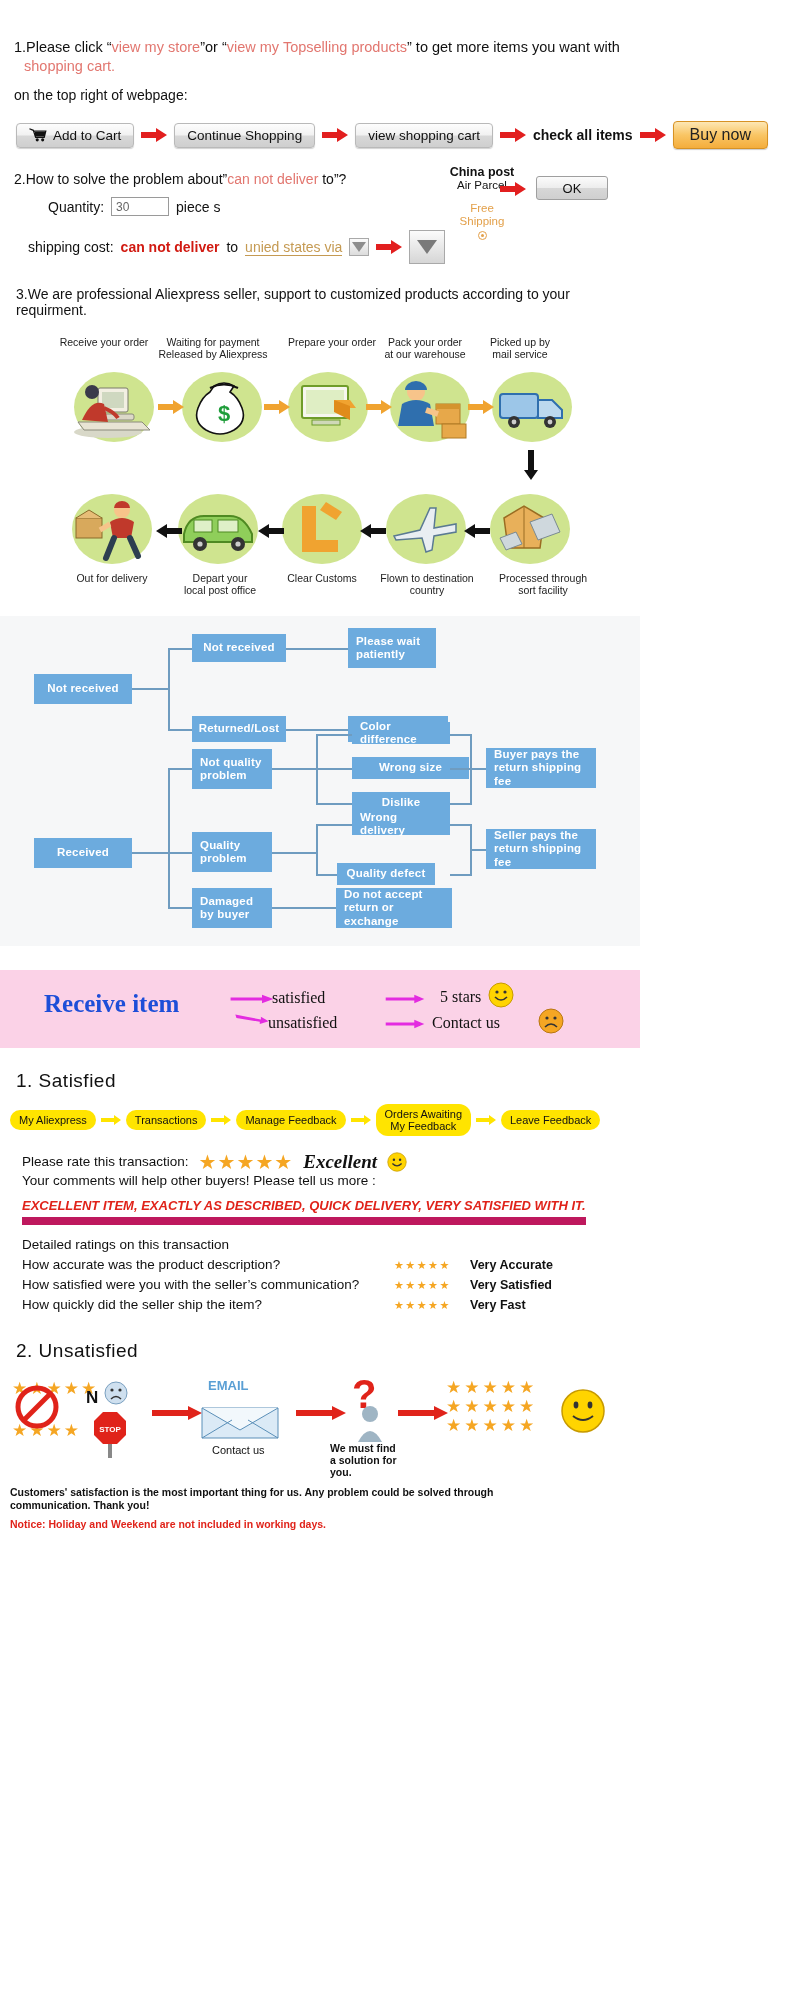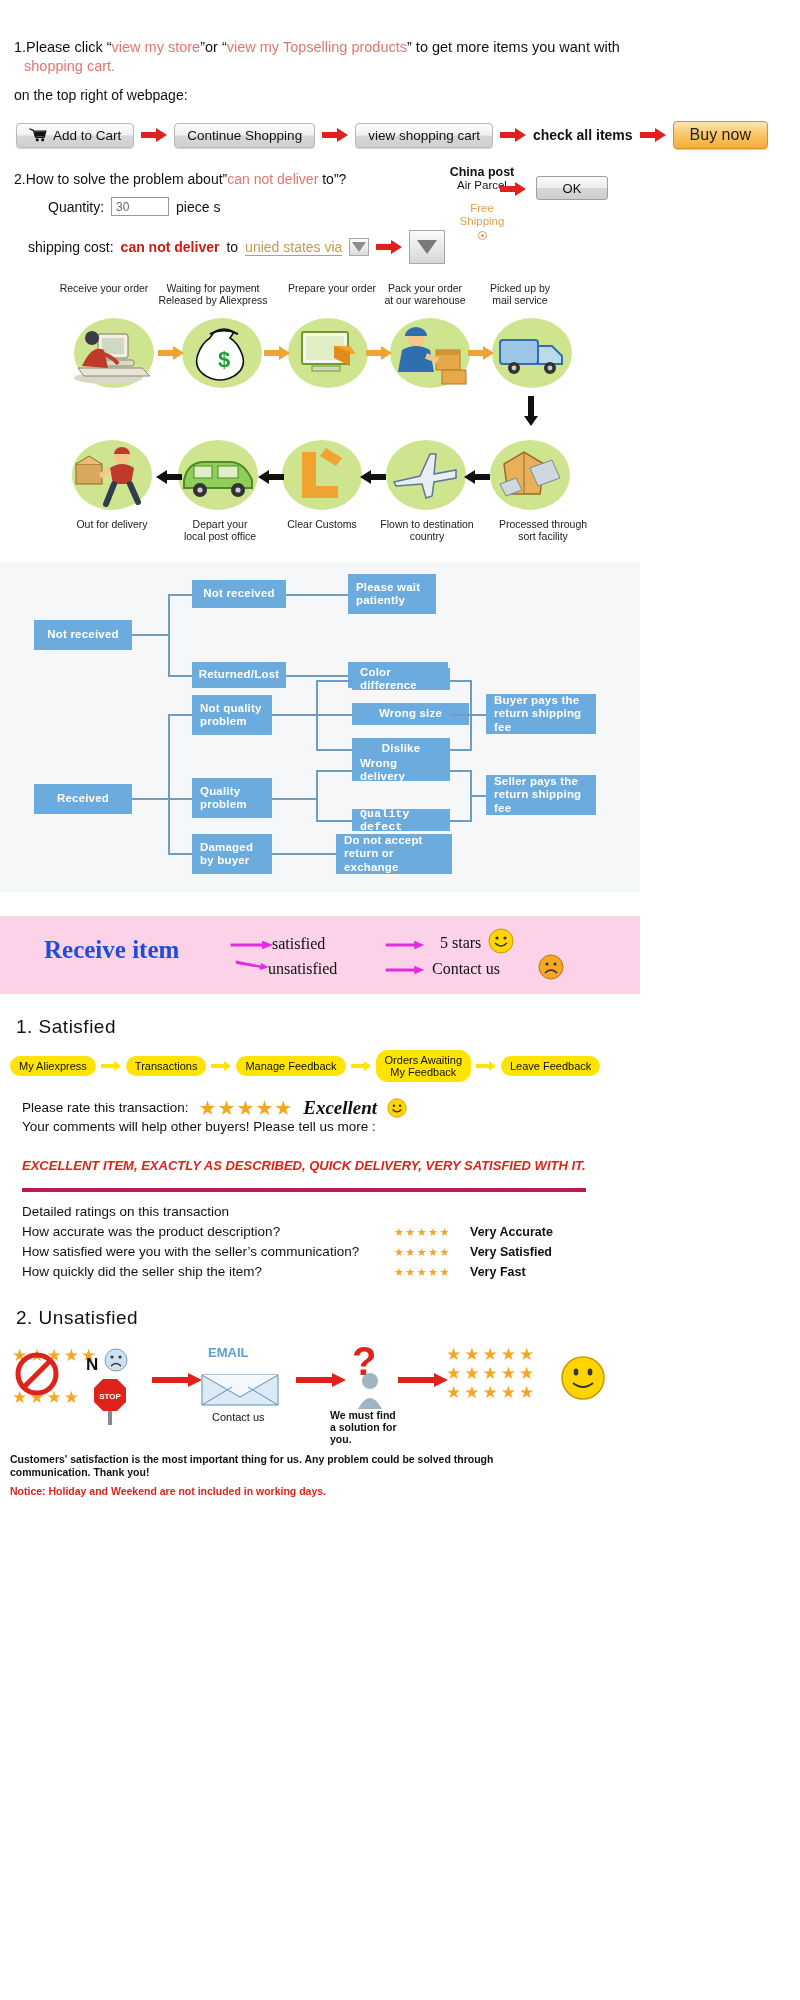--- a/index.html
+++ b/index.html
@@ -109,21 +109,21 @@
   .h2 { font-size:19px; margin: 22px 0 0 16px; letter-spacing:.5px; }
   .chain { display:flex; align-items:center; gap:5px; margin:12px 0 0 10px; }
   .ybtn {
     background:#ffe400; border-radius:12px; padding:4px 9px;
     font-size:11px; white-space:nowrap; line-height:12px; text-align:center;
   }
   .yarrow{width:20px;height:10px;flex:0 0 auto;}
   .rate { margin:16px 0 0 22px; font-size:13.5px; line-height:18px; }
   .stars { color:#f5a623; letter-spacing:1px; }
   .excellent { font-family:"Liberation Serif",serif; font-style:italic; font-weight:bold; font-size:19px; }
-  .comment { color:#e0231a; font-style:italic; font-weight:bold; font-size:13px; border-bottom:4px solid #be185d; display:inline-block; padding-bottom:13px; margin-top:21px;}
+  .comment { color:#e0231a; font-style:italic; font-weight:bold; font-size:13px; border-bottom:8px solid #be185d; display:inline-block; padding-bottom:2px; margin-top:7px;}
   .drow { display:flex; align-items:center; margin-top:2px; }
   .dq { width:372px; font-size:13.5px; }
   .dstar { color:#f5a623; font-size:11px; letter-spacing:1.5px; width:76px; }
   .dv { font-weight:bold; font-size:12.5px; }
 
   
   .unsat { position:relative; width:640px; height:110px; margin-top:8px; }
   .foot { margin:6px 0 0 10px; font-size:10.5px; font-weight:bold; line-height:13px; }
   .foot .note { color:#e0231a; font-weight:bold; }
 </style>
@@ -207,20 +207,23 @@
         <div>Shipping</div>
         <div class="radio-o"></div>
       </div>
     </div>
     <svg class="arrow-r okarrow" viewBox="0 0 26 14">
         <path d="M0 4h15V0l11 7-11 7v-4H0z" fill="#e21f1f"></path>
       </svg>
     <div class="okbtn">OK</div>
   </div>
 
+  <div class="s3">
+    <span>3.</span><span>We are professional Aliexpress seller, support to customized products according to your requirment.</span>
+  </div>
 
   <div class="proc">
 
     <div class="plabel" style="left:44px;  top:4px;  width:120px;">Receive your order</div>
     <div class="plabel" style="left:148px; top:4px;  width:130px; white-space:pre-line;">Waiting for payment
 Released by Aliexpress</div>
     <div class="plabel" style="left:272px; top:4px;  width:120px;">Prepare your order</div>
     <div class="plabel" style="left:365px; top:4px;  width:120px; white-space:pre-line;">Pack your order
 at our warehouse</div>
     <div class="plabel" style="left:465px; top:4px;  width:110px; white-space:pre-line;">Picked up by
@@ -392,21 +395,21 @@
     <div class="fbox" style="left:486px; top:132px; width:110px; height:40px; white-space:pre-line;">Buyer pays the
 return shipping fee</div>
 
     <div class="fbox" style="left:192px; top:216px; width:80px; height:40px; white-space:pre-line;">Quality
 problem</div>
     <div class="fl" style="left:272px; top:236px; width:46px; height:1.5px;"></div>
     <div class="fl" style="left:316px; top:208px; width:1.5px; height:52px;"></div>
     <div class="fl" style="left:316px; top:208px; width:36px; height:1.5px;"></div>
     <div class="fl" style="left:316px; top:258px; width:36px; height:1.5px;"></div>
     <div class="fbox ctr" style="left:352px; top:197px; width:98px; height:22px;">Wrong delivery</div>
-    <div class="fbox ctr" style="left:352px; top:247px; width:98px; height:22px;font-family:Liberation Mono, monospace;">Quality defect</div>
+    <div class="fbox ctr" style="left:337px; top:247px; width:98px; height:22px;">Quality defect</div>
     <div class="fl" style="left:450px; top:208px; width:22px; height:1.5px;"></div>
     <div class="fl" style="left:450px; top:258px; width:22px; height:1.5px;"></div>
     <div class="fl" style="left:470px; top:208px; width:1.5px; height:51px;"></div>
     <div class="fl" style="left:470px; top:233px; width:16px; height:1.5px;"></div>
     <div class="fbox" style="left:486px; top:213px; width:110px; height:40px; white-space:pre-line;">Seller pays the
 return shipping fee</div>
 
     <div class="fbox" style="left:192px; top:272px; width:80px; height:40px; white-space:pre-line;">Damaged
 by buyer</div>
     <div class="fl" style="left:272px; top:291px; width:64px; height:1.5px;"></div>

